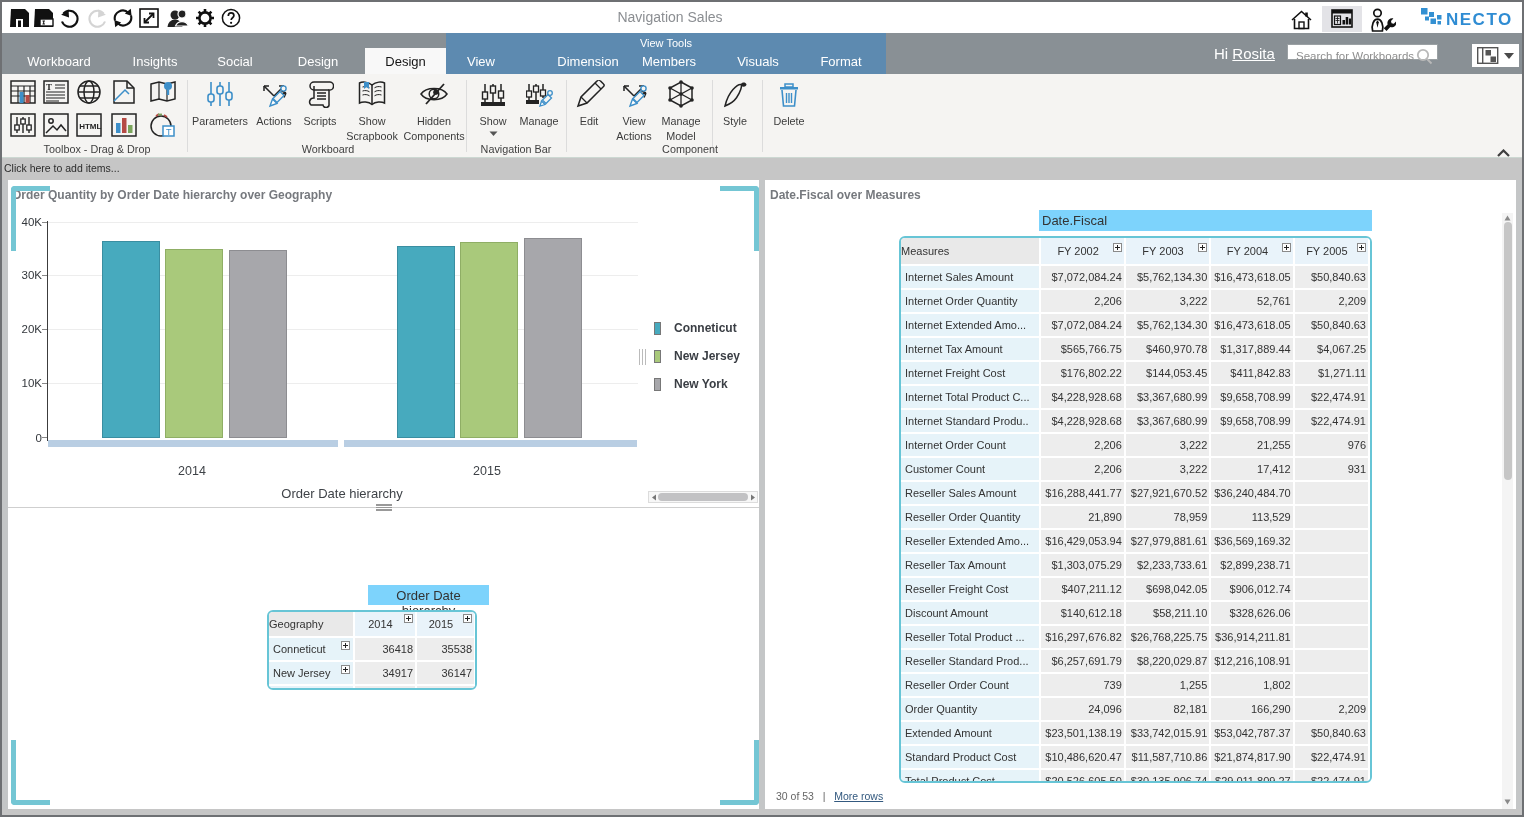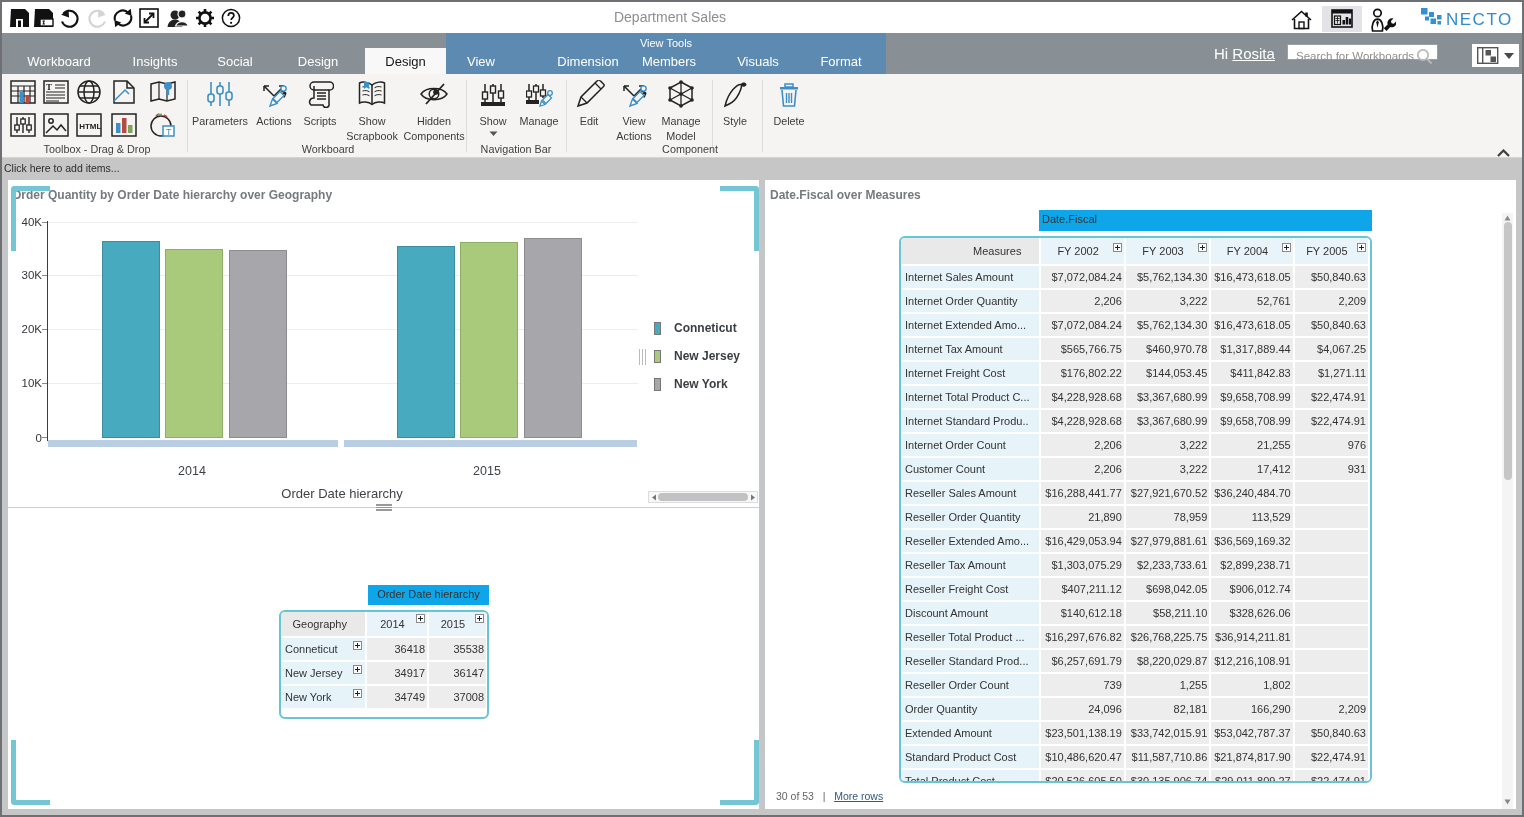--- a/index.html
+++ b/index.html
@@ -32,24 +32,24 @@
 .bar{position:absolute;border-style:solid;border-width:1px}
 .ylab{position:absolute;width:38px;text-align:right;font-size:11.5px;color:#33373c;transform:translateY(-50%)}
 .xlab{position:absolute;font-size:12.5px;color:#3f4348;transform:translateX(-50%)}
 .legsw{position:absolute;width:7px;height:13px}
 .leglab{position:absolute;font-size:12px;font-weight:bold;color:#3a3e44}
 .hsb{position:absolute;background:#f7f7f7;border:1px solid #dcdcdc}
 .thumb{position:absolute;background:#c2c2c4;border-radius:4px}
 table{border-collapse:collapse;table-layout:fixed}
 td{font-size:11px;color:#333;overflow:hidden;white-space:nowrap}
 .tblwrap{position:absolute;border:2px solid #67c5d6;border-radius:6px;overflow:hidden;background:#fff}
-.hdrband{position:absolute;background:#0ea5e9;font-size:11px;color:#333}
+.hdrband{position:absolute;background:#7dd3fc;font-size:13px;color:#333}
 td.lab{background:#e6f3f9;border-bottom:2px solid #fff;border-right:2px solid #fff;padding-left:4px;text-align:left}
 td.val{background:#ededed;border-bottom:2px solid #fff;border-right:2px solid #fff;padding-right:2px;text-align:right}
-td.mh{background:#e9e9e9;border-bottom:2px solid #fff;border-right:2px solid #fff;text-align:right;padding-right:18px}
+td.mh{background:#e9e9e9;border-bottom:2px solid #fff;border-right:2px solid #fff;text-align:left;padding-right:18px}
 td.fh{background:#e9f3fa;border-bottom:2px solid #fff;border-right:2px solid #fff;text-align:center;position:relative;padding-right:9px}
 .plus{position:absolute;width:9px;height:9px;background:#fdfdfd;border:1px solid #8a8a8a}
 .plus:before{content:"";position:absolute;left:1px;top:3px;width:5px;height:1px;background:#222}
 .plus:after{content:"";position:absolute;left:3px;top:1px;width:1px;height:5px;background:#222}
 </style></head><body>
 <div id="app">
     <div class="frame" style="left:0;top:0;width:1524px;height:2px"></div>
     <div class="frame" style="left:0;top:0;width:2px;height:817px"></div>
     <div class="frame" style="left:1522px;top:0;width:2px;height:817px"></div>
     <div class="frame" style="left:0;top:815px;width:1524px;height:2px"></div>
@@ -94,21 +94,21 @@
         <circle cx="10" cy="10" r="2.1" fill="#fff"></circle>
         <g stroke="#111" stroke-width="2.6">
           <path d="M10 1 v3 M10 16 v3 M1 10 h3 M16 10 h3 M3.6 3.6 l2.2 2.2 M14.2 14.2 l2.2 2.2 M16.4 3.6 l-2.2 2.2 M5.8 14.2 l-2.2 2.2"></path>
         </g>
       </svg>
       <svg class="abs" style="left:221px;top:6px" width="20" height="20" viewBox="0 0 20 20" fill="none">
         <circle cx="10" cy="10" r="8.6" stroke="#111" stroke-width="1.5"></circle>
         <path d="M7.3 7.9 c0-1.9 1.2-3 2.8-3 1.6 0 2.8 1 2.8 2.6 0 2.3-2.7 2.2-2.7 4.6" stroke="#111" stroke-width="1.7" fill="none"></path>
         <circle cx="10.1" cy="14.8" r="1.1" fill="#111"></circle>
       </svg>
-      <div class="apptitle">Department Sales</div>
+      <div class="apptitle">Navigation Sales</div>
       <svg class="abs" style="left:1290px;top:7px" width="23" height="21" viewBox="0 0 23 21" fill="none">
         <path d="M2 11 L11.5 2.5 L21 11" stroke="#111" stroke-width="1.6" fill="none"></path>
         <path d="M4.5 10 V19.5 H18.5 V10" stroke="#111" stroke-width="1.6" fill="none"></path>
         <rect x="9" y="13" width="5" height="6.5" stroke="#111" stroke-width="1.4" fill="none"></rect>
         <rect x="15.2" y="3.5" width="2.6" height="4" fill="#111"></rect>
       </svg>
       <div class="abs" style="left:1322px;top:4px;width:40px;height:26px;background:#e3e3e7"></div>
       <svg class="abs" style="left:1331px;top:7px" width="22" height="20" viewBox="0 0 22 20" fill="none">
         <rect x="1" y="1" width="20" height="17" stroke="#111" stroke-width="1.6"></rect>
         <rect x="1" y="1" width="20" height="3.5" fill="#111"></rect>
@@ -125,21 +125,21 @@
         <path d="M14.8 20.2 l3.8-3.8 c-.5-1.7 0-3.6 1.4-4.9 1.2-1.1 2.9-1.5 4.4-1 l-2.4 2.4 .55 2.25 2.25 .55 2.4-2.4 c.5 1.5 .1 3.2-1 4.4 -1.3 1.4-3.2 1.9-4.9 1.4 l-3.8 3.8 z" fill="#111"></path>
       </svg>
       <svg class="abs" style="left:1421px;top:4px" width="21" height="20" viewBox="0 0 21 20" fill="none">
         <rect x="0" y="2" width="6.5" height="6.5" fill="#3390d2"></rect>
         <rect x="8" y="6" width="5" height="5" fill="#3390d2"></rect>
         <rect x="4" y="10.5" width="4" height="4" fill="#3390d2"></rect>
         <rect x="9.5" y="12.5" width="5.5" height="5.5" fill="#3390d2"></rect>
         <rect x="16" y="9" width="4.5" height="4.5" fill="#3390d2"></rect>
         <rect x="16.5" y="15" width="3.5" height="3.5" fill="#3390d2"></rect>
       </svg>
-      <div class="abs" style="left:1446px;top:8px;font-size:17px;font-weight:normal;color:#2f8cd3;letter-spacing:1.5px">NECTO</div>
+      <div class="abs" style="left:1446px;top:8px;font-size:17px;font-weight:bold;color:#2f8cd3;letter-spacing:1.5px">NECTO</div>
     </div>
     <div class="tabbar">
       <div class="bluegrp"></div>
       <div class="viewtools">View Tools</div>
       <div class="tab" style="left:59px">Workboard</div>
       <div class="tab" style="left:155px">Insights</div>
       <div class="tab" style="left:235px">Social</div>
       <div class="tab" style="left:318px">Design</div>
       <div class="designtab">Design</div>
       <div class="tab" style="left:481px">View</div>
@@ -378,21 +378,21 @@
         </svg>
         <svg class="abs" style="left:742px;top:314px" width="6" height="7" viewBox="0 0 6 7" fill="none">
           <path d="M1 0.5 L5 3.5 L1 6.5 z" fill="#777"></path>
         </svg>
         <div class="thumb" style="left:650px;top:313px;width:90px;height:8px"></div>
         <div class="abs" style="left:0;top:327px;width:751px;height:1px;background:#cfcfcf"></div>
         <div class="abs" style="left:368px;top:324px;width:16px;height:7px;border-top:2px solid #999;border-bottom:2px solid #999">
           <div style="margin-top:1px;height:1px;background:#999"></div>
         </div>
         <div class="hdrband" style="left:360px;top:405px;width:121px;height:20px;text-align:center;padding-top:3px">Order Date hierarchy</div>
-        <div class="tblwrap" style="left:271px;top:430px;width:210px;height:109px">
+        <div class="tblwrap" style="left:259px;top:430px;width:210px;height:80px">
           <table style="width:206px">
             <tbody>
               <tr style="height:25px">
                 <td class="mh" style="width:85px">Geography</td>
                 <td class="fh" style="width:62px">2014<span class="plus" style="right:2px;top:2px"></span></td>
                 <td class="fh" style="width:59px">2015<span class="plus" style="right:2px;top:2px"></span></td>
               </tr>
               <tr style="height:24px">
                 <td class="lab" style="position:relative">Conneticut<span class="plus" style="right:3px;top:3px"></span></td>
                 <td class="val">36418</td>

